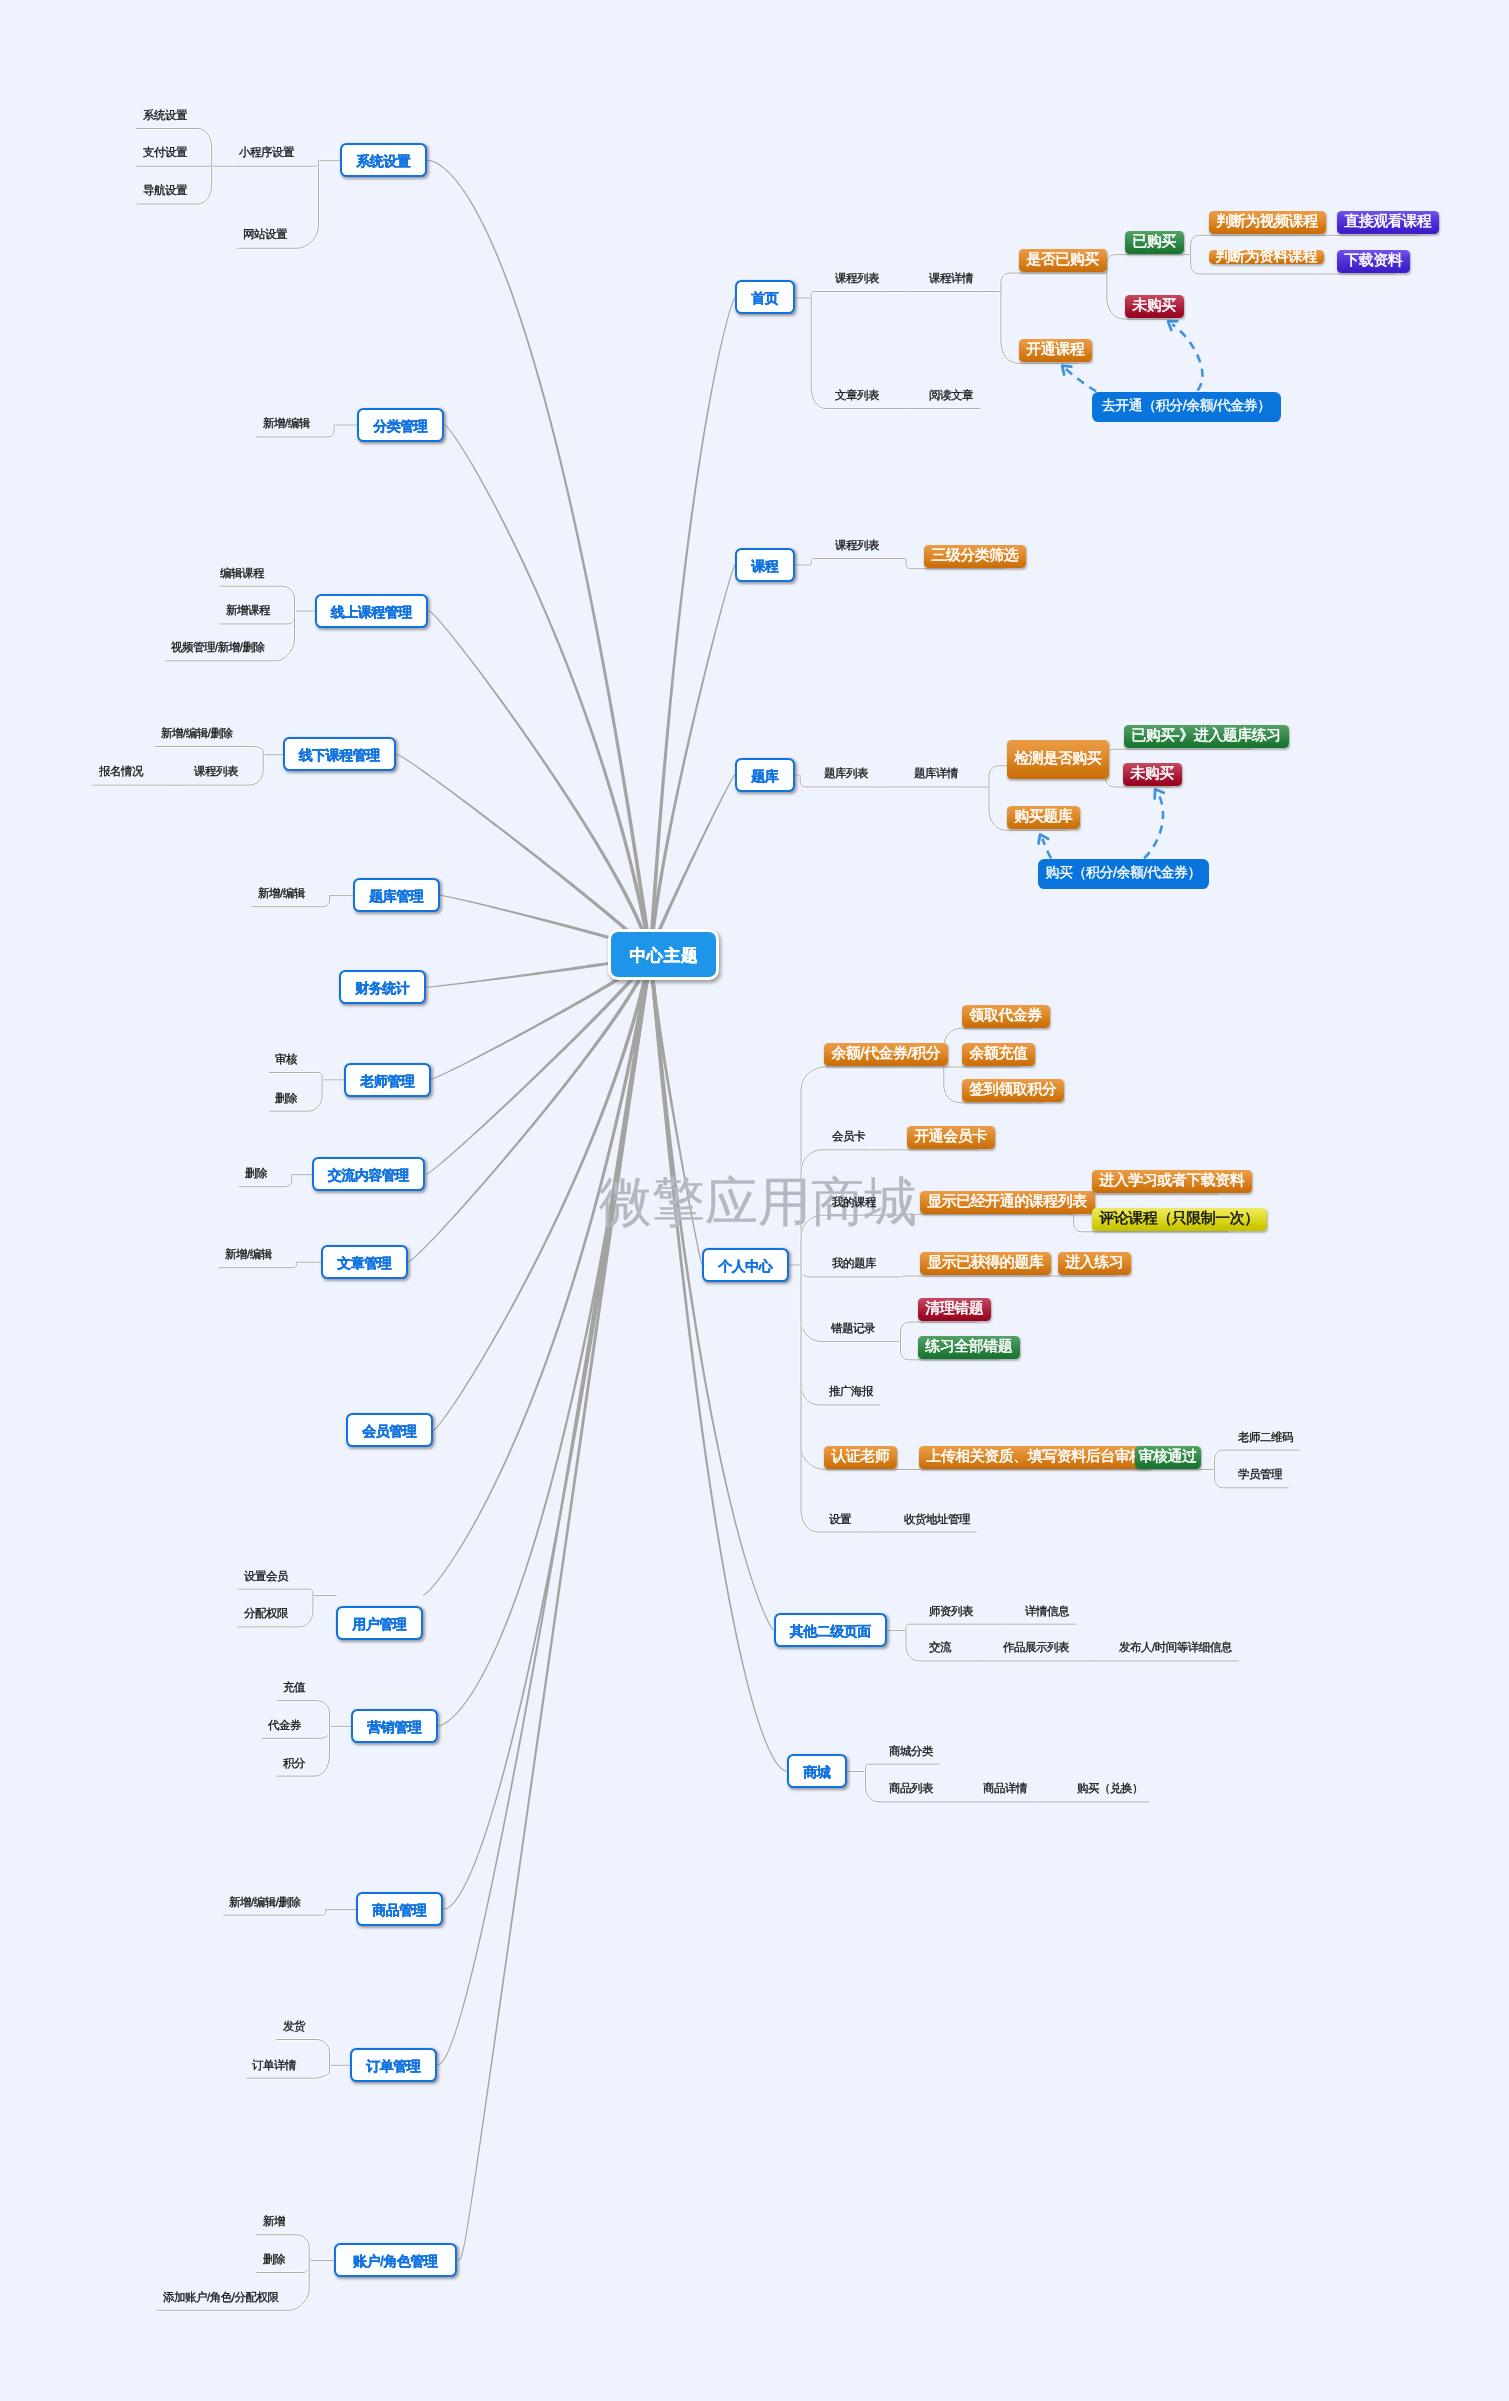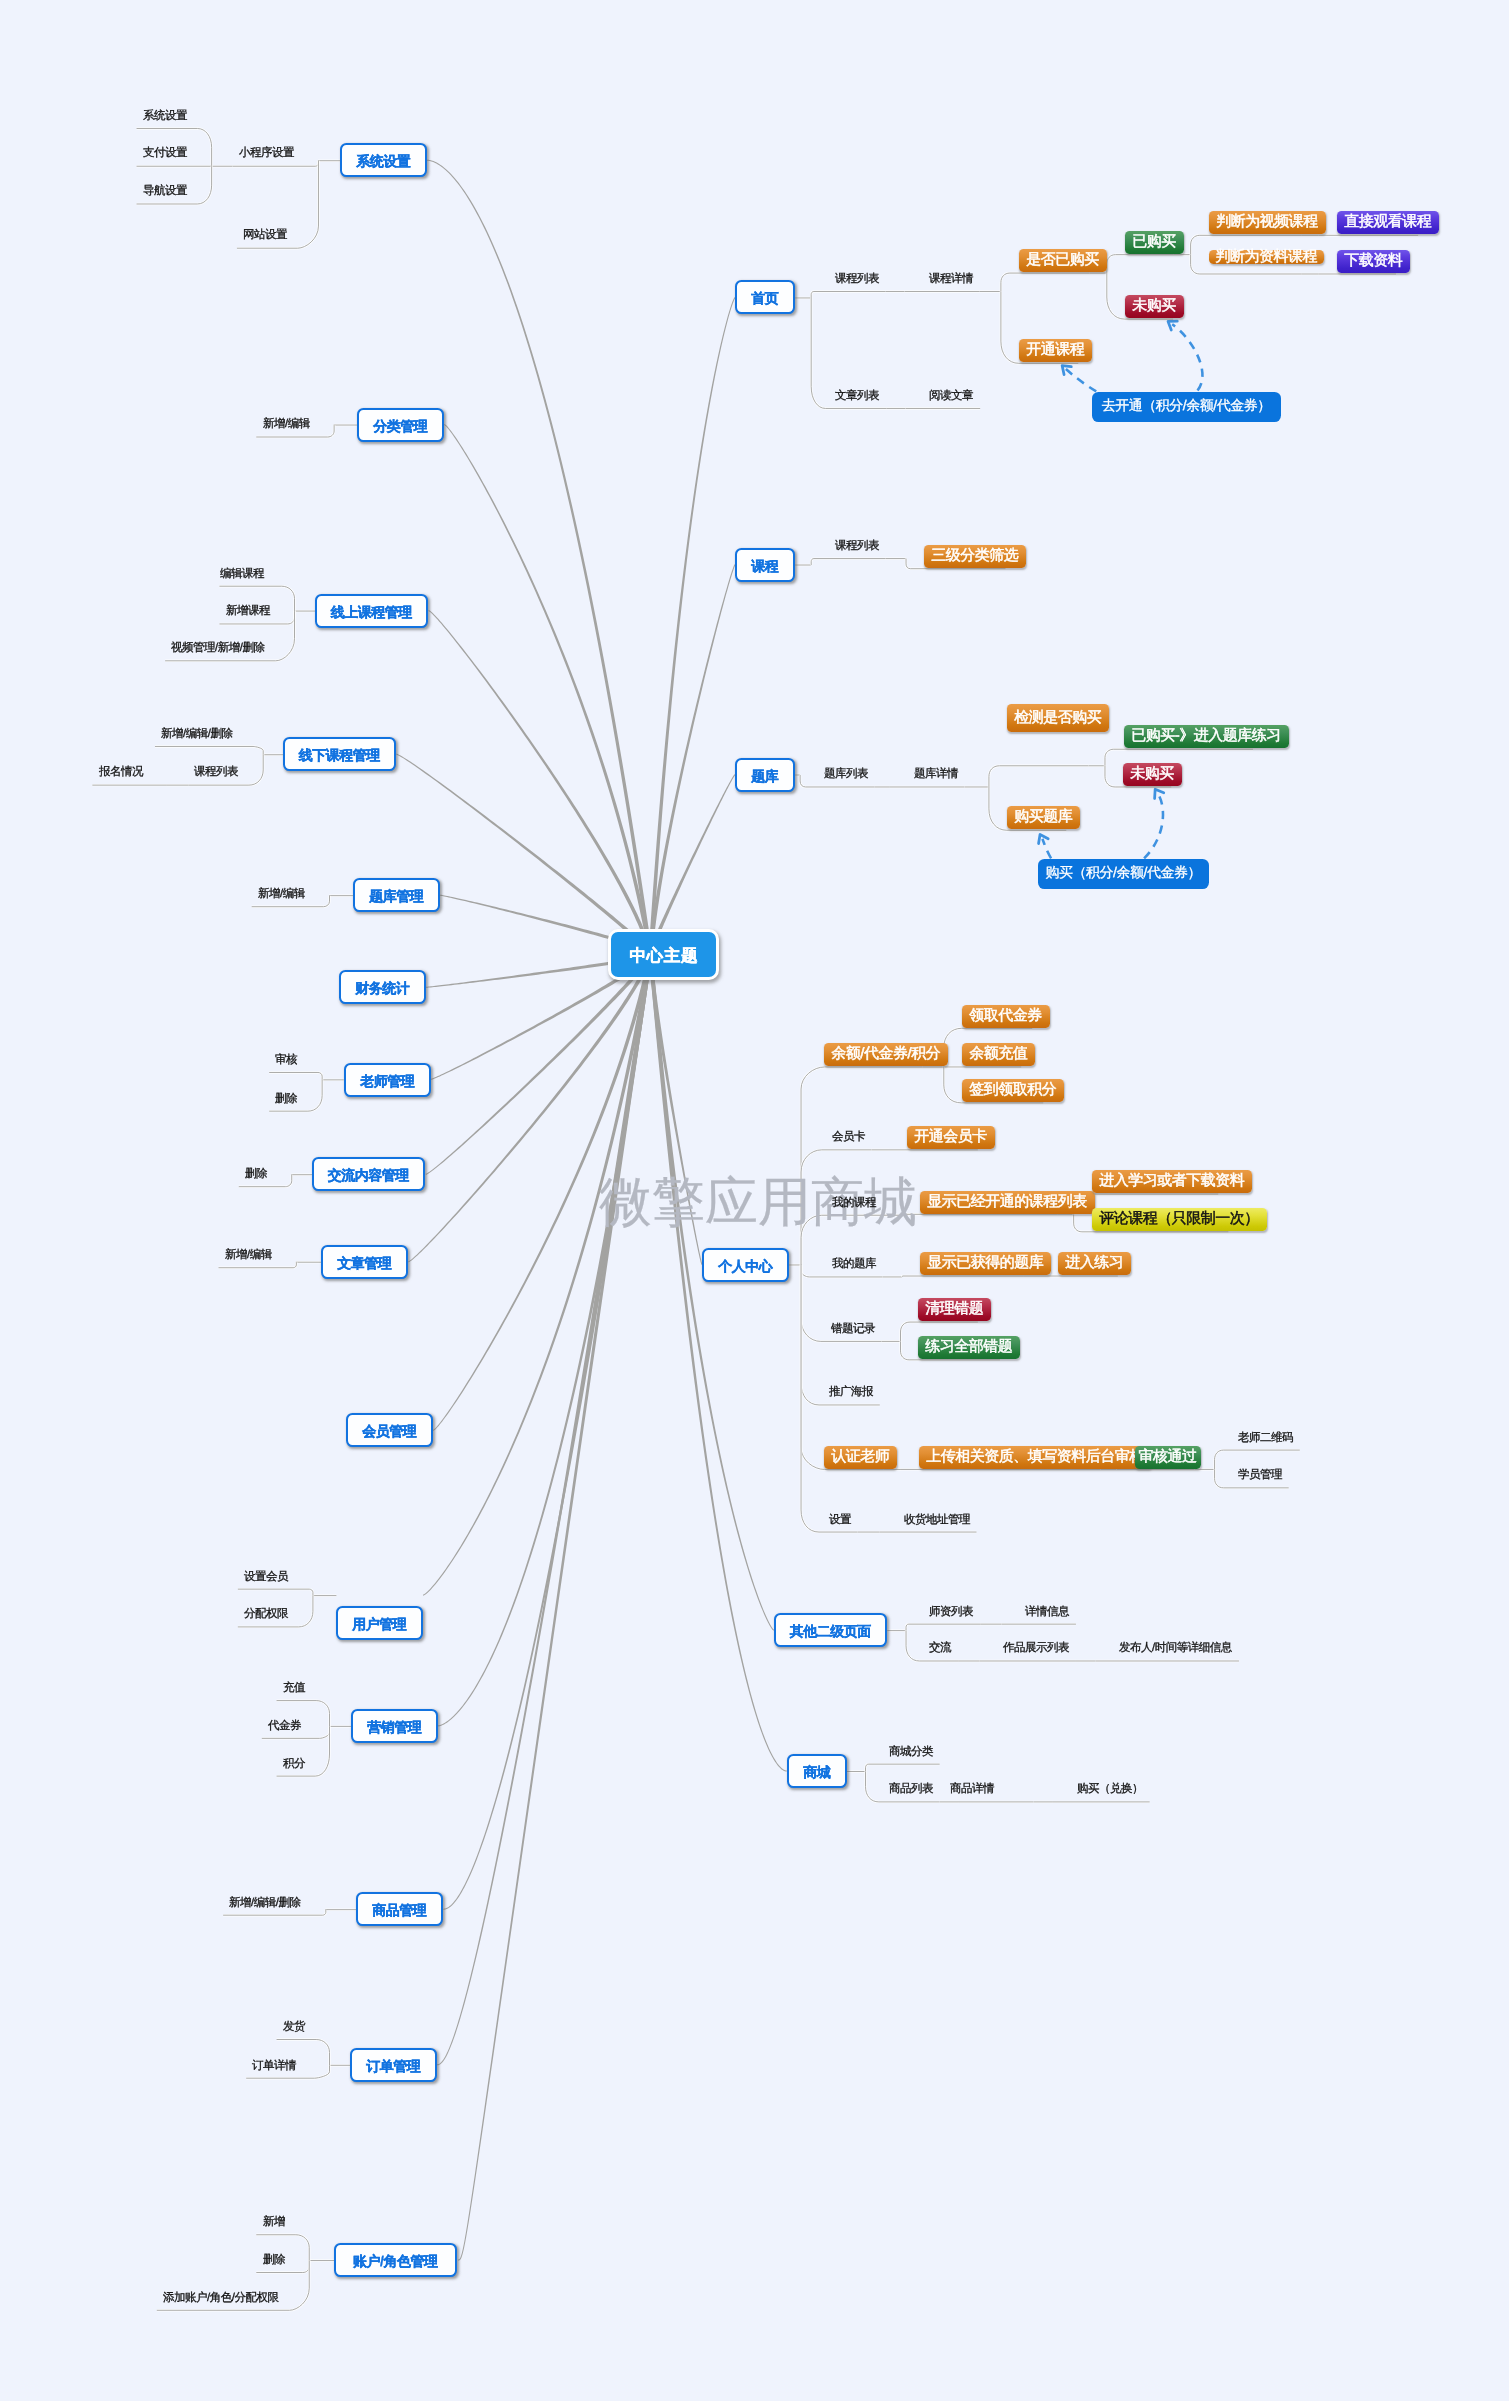--- a/index.html
+++ b/index.html
@@ -400,21 +400,21 @@
       <div class="node pill n-orange" style="left: 1019px; top: 339px; height: 23px; padding: 0px 7.8px;">开通课程</div>
       <div class="node n-plain" style="left: 835px; top: 389px; height: 15.7px; line-height: 15.7px;">文章列表</div>
       <div class="node n-plain" style="left: 929px; top: 389px; height: 15.7px; line-height: 15.7px;">阅读文章</div>
       <div class="node n-blue" style="left: 1092px; top: 392px; height: 29.5px; width: 189px;">去开通（积分/余额/代金券）</div>
       <div class="node n-main" style="left: 735px; top: 548px; height: 34px; width: 60px;">课程</div>
       <div class="node n-plain" style="left: 835px; top: 539px; height: 15.7px; line-height: 15.7px;">课程列表</div>
       <div class="node pill n-orange" style="left: 924px; top: 545px; height: 23px; padding: 0px 7.8px;">三级分类筛选</div>
       <div class="node n-main" style="left: 735px; top: 758px; height: 34px; width: 60px;">题库</div>
       <div class="node n-plain" style="left: 824px; top: 767px; height: 15.7px; line-height: 15.7px;">题库列表</div>
       <div class="node n-plain" style="left: 914px; top: 767px; height: 15.7px; line-height: 15.7px;">题库详情</div>
-      <div class="node pill n-orange" style="left: 1007px; top: 704px; height: 28px; padding: 0px 7.8px;">检测是否购买</div>
+      <div class="node pill n-orange" style="left: 1007px; top: 740px; height: 39px; padding: 0px 7.8px;">检测是否购买</div>
       <div class="node pill n-green" style="left: 1124px; top: 725px; height: 23px; padding: 0px 7.8px;">已购买-》进入题库练习</div>
       <div class="node pill n-red" style="left: 1123px; top: 763px; height: 23px; padding: 0px 7.8px;">未购买</div>
       <div class="node pill n-orange" style="left: 1007px; top: 806px; height: 23px; padding: 0px 7.8px;">购买题库</div>
       <div class="node n-blue" style="left: 1038px; top: 859px; height: 29.5px; width: 171px;">购买（积分/余额/代金券）</div>
       <div class="node n-main" style="left: 702px; top: 1248px; height: 34px; width: 87px;">个人中心</div>
       <div class="node pill n-orange" style="left: 824px; top: 1043px; height: 23px; padding: 0px 7.8px;">余额/代金券/积分</div>
       <div class="node pill n-orange" style="left: 962px; top: 1005px; height: 23px; padding: 0px 7.8px;">领取代金券</div>
       <div class="node pill n-orange" style="left: 962px; top: 1043px; height: 23px; padding: 0px 7.8px;">余额充值</div>
       <div class="node pill n-orange" style="left: 962px; top: 1079px; height: 23px; padding: 0px 7.8px;">签到领取积分</div>
       <div class="node n-plain" style="left: 832px; top: 1130px; height: 15.7px; line-height: 15.7px;">会员卡</div>
@@ -439,17 +439,17 @@
       <div class="node n-plain" style="left: 904px; top: 1513px; height: 15.7px; line-height: 15.7px;">收货地址管理</div>
       <div class="node n-main" style="left: 774px; top: 1613px; height: 34px; width: 113px;">其他二级页面</div>
       <div class="node n-plain" style="left: 929px; top: 1605px; height: 15.7px; line-height: 15.7px;">师资列表</div>
       <div class="node n-plain" style="left: 1025px; top: 1605px; height: 15.7px; line-height: 15.7px;">详情信息</div>
       <div class="node n-plain" style="left: 929px; top: 1641px; height: 15.7px; line-height: 15.7px;">交流</div>
       <div class="node n-plain" style="left: 1003px; top: 1641px; height: 15.7px; line-height: 15.7px;">作品展示列表</div>
       <div class="node n-plain" style="left: 1119px; top: 1641px; height: 15.7px; line-height: 15.7px;">发布人/时间等详细信息</div>
       <div class="node n-main" style="left: 787px; top: 1754px; height: 34px; width: 60px;">商城</div>
       <div class="node n-plain" style="left: 889px; top: 1745px; height: 15.7px; line-height: 15.7px;">商城分类</div>
       <div class="node n-plain" style="left: 889px; top: 1782px; height: 15.7px; line-height: 15.7px;">商品列表</div>
-      <div class="node n-plain" style="left: 950px; top: 1782px; height: 15.7px; line-height: 15.7px; text-align: right;">商品详情</div>
+      <div class="node n-plain" style="left: 983px; top: 1782px; height: 15.7px; line-height: 15.7px; text-align: right;">商品详情</div>
       <div class="node n-plain" style="left: 1077px; top: 1782px; height: 15.7px; line-height: 15.7px;">购买（兑换）</div>
     </div>
 </div>
 
 
 </body></html>

